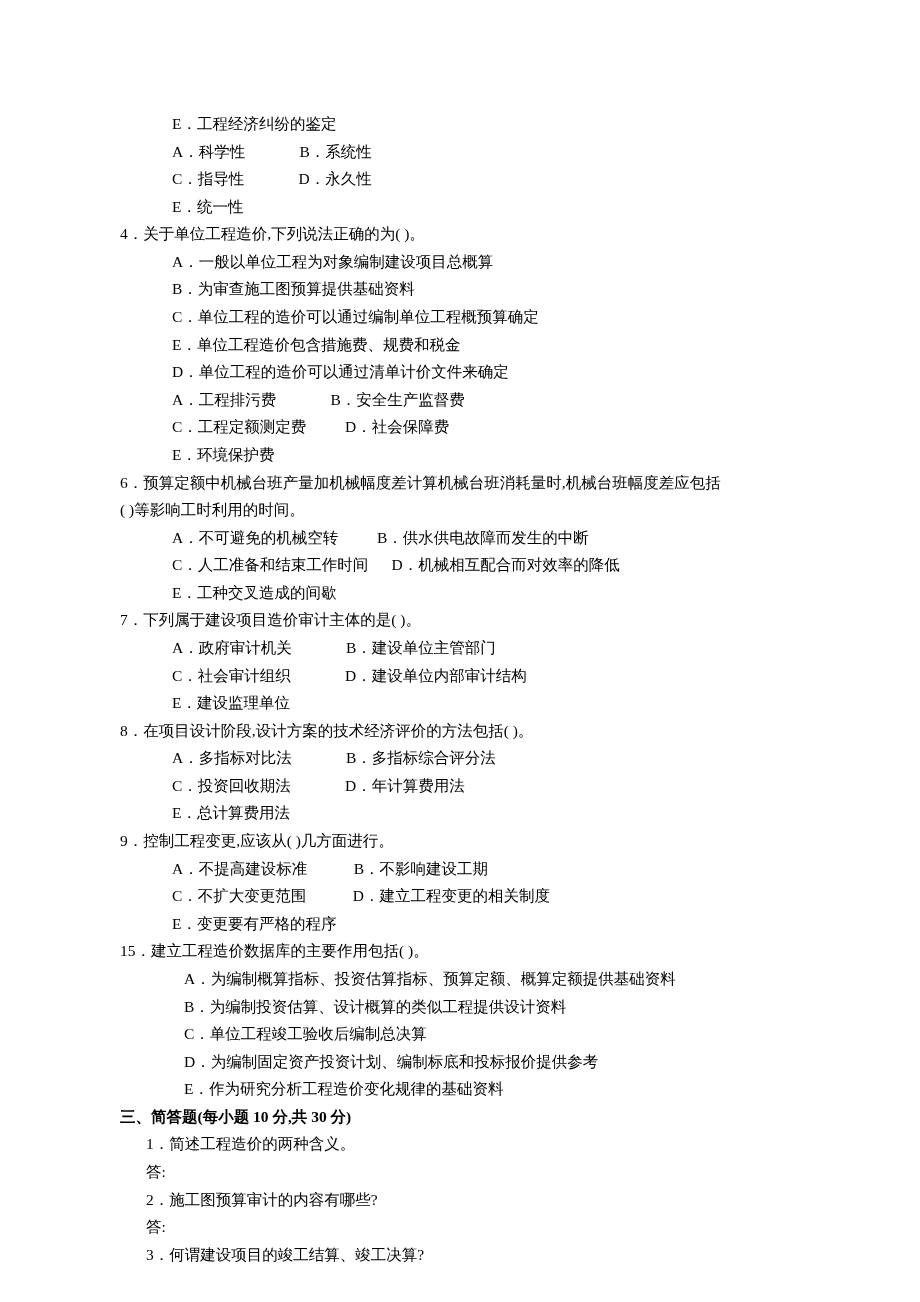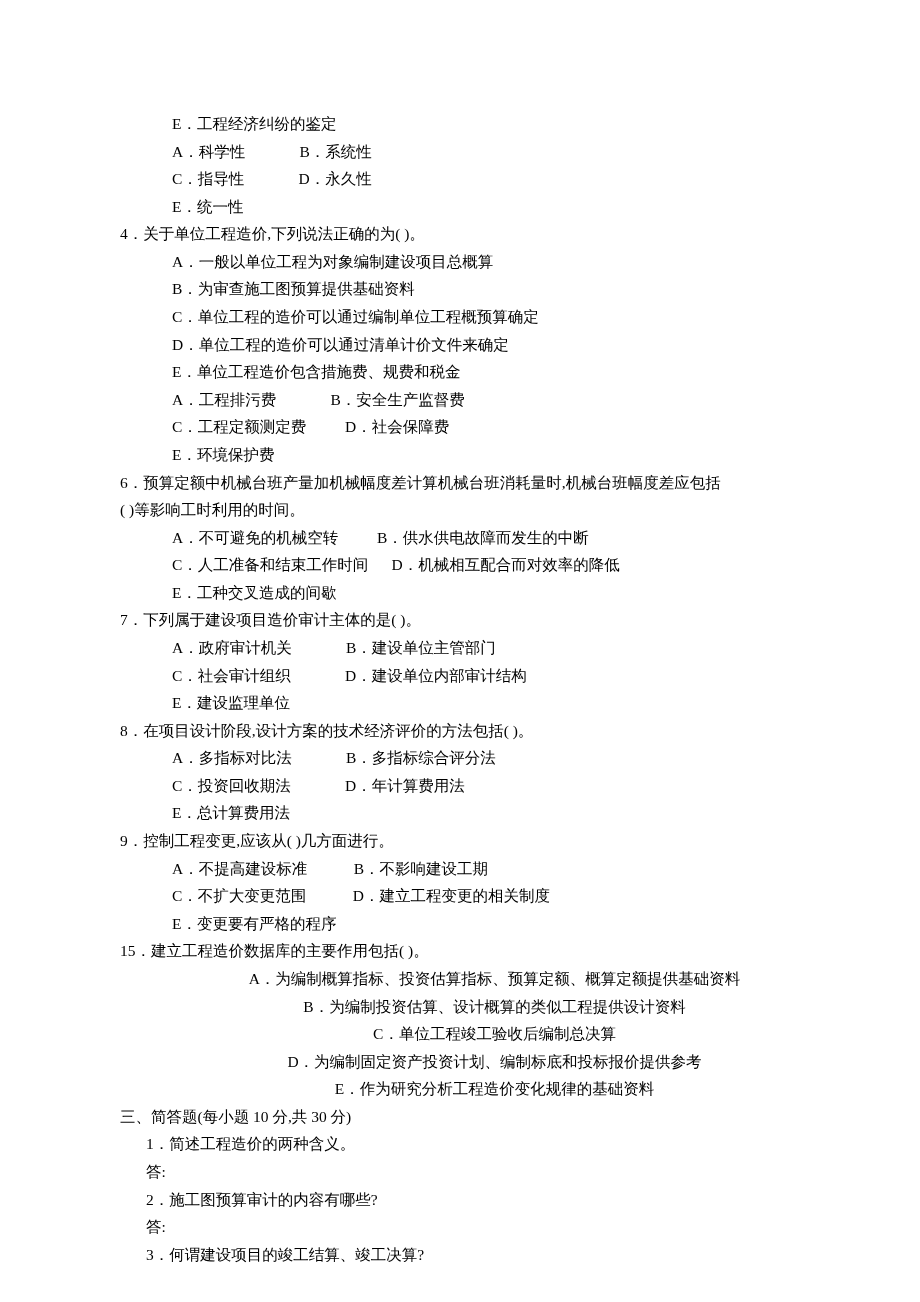--- a/index.html
+++ b/index.html
@@ -14,41 +14,41 @@
   .page {
     width: 920px;
     min-height: 1302px;
     padding: 110px 115px 60px 120px;
     box-sizing: border-box;
   }
   .indent1 { padding-left: 52px; }
   .stem { padding-left: 0; }
   .opts { padding-left: 52px; }
   .opt-row { white-space: pre; }
-  .sec-title { font-weight: normal; }
+  .sec-title { font-weight: bold; }
   .answer { padding-left: 26px; }
-  .q10-opts { padding-left: 64px; text-align: center; }
+  .q10-opts { padding-left: 64px; }
 </style>
 </head>
 <body>
 
 <div class="page">
 
   <div class="indent1">E．工程经济纠纷的鉴定</div>
 
   <div class="opts opt-row">A．科学性              B．系统性</div>
   <div class="opts opt-row">C．指导性              D．永久性</div>
   <div class="opts opt-row">E．统一性</div>
 
   <div class="stem">4．关于单位工程造价,下列说法正确的为(    )。</div>
   <div class="indent1">A．一般以单位工程为对象编制建设项目总概算</div>
   <div class="indent1">B．为审查施工图预算提供基础资料</div>
   <div class="indent1">C．单位工程的造价可以通过编制单位工程概预算确定</div>
+  <div class="indent1">E．单位工程造价包含措施费、规费和税金</div>
   <div class="indent1">D．单位工程的造价可以通过清单计价文件来确定</div>
-  <div class="indent1">E．单位工程造价包含措施费、规费和税金</div>
 
   <div class="opts opt-row">A．工程排污费              B．安全生产监督费</div>
   <div class="opts opt-row">C．工程定额测定费          D．社会保障费</div>
   <div class="opts opt-row">E．环境保护费</div>
 
   <div class="stem">6．预算定额中机械台班产量加机械幅度差计算机械台班消耗量时,机械台班幅度差应包括</div>
   <div class="stem">(    )等影响工时利用的时间。</div>
   <div class="opts opt-row">A．不可避免的机械空转          B．供水供电故障而发生的中断</div>
   <div class="opts opt-row">C．人工准备和结束工作时间      D．机械相互配合而对效率的降低</div>
   <div class="opts opt-row">E．工种交叉造成的间歇</div>

